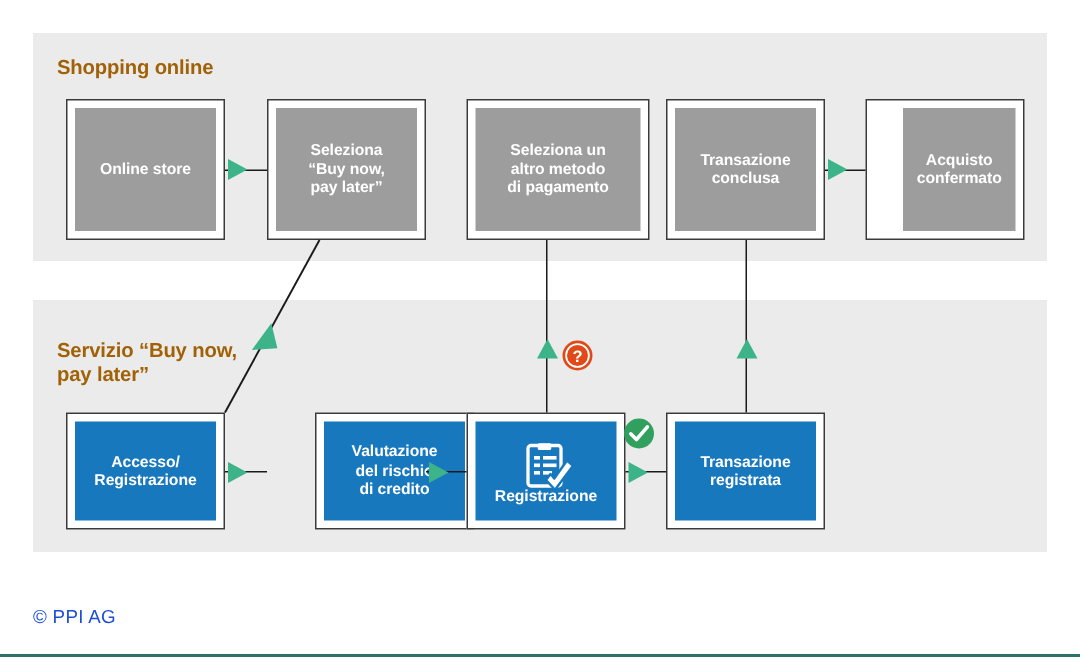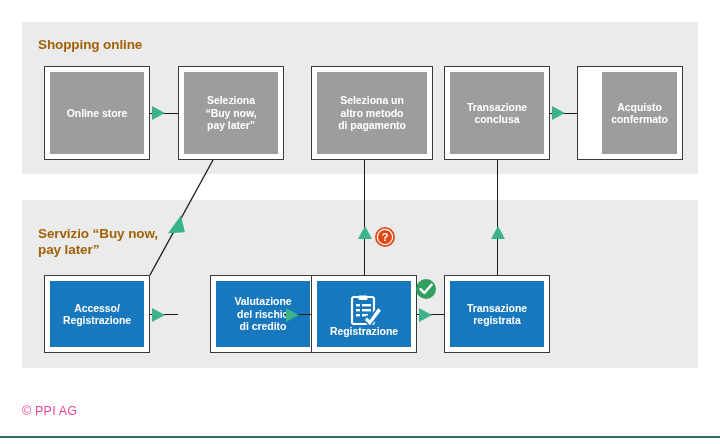--- a/index.html
+++ b/index.html
@@ -82,21 +82,21 @@
   }
   .arrow-diag{position:absolute;}
 
   
   .badge{position:absolute;width:22px;height:22px;}
   .badge svg{display:block;}
 
   
   #copyright{
     position:absolute;left:22px;top:404px;
-    font-size:12.5px;color:#ec4899;
+    font-size:12.5px;color:#1d4ed8;
     letter-spacing:0.2px;
   }
   #bottom-rule{
     position:absolute;left:0;top:436px;width:720px;height:2px;
     background:#2e7168;
   }
 </style>
 </head>
 <body>
 

